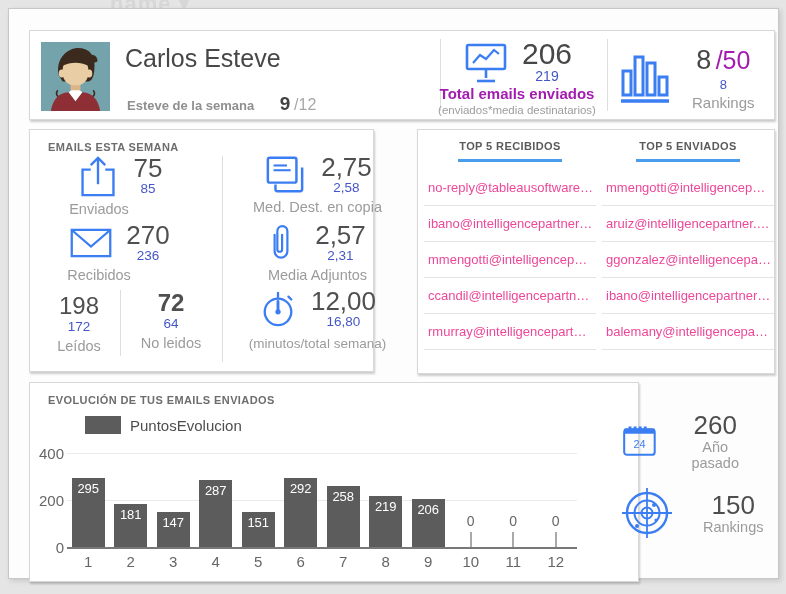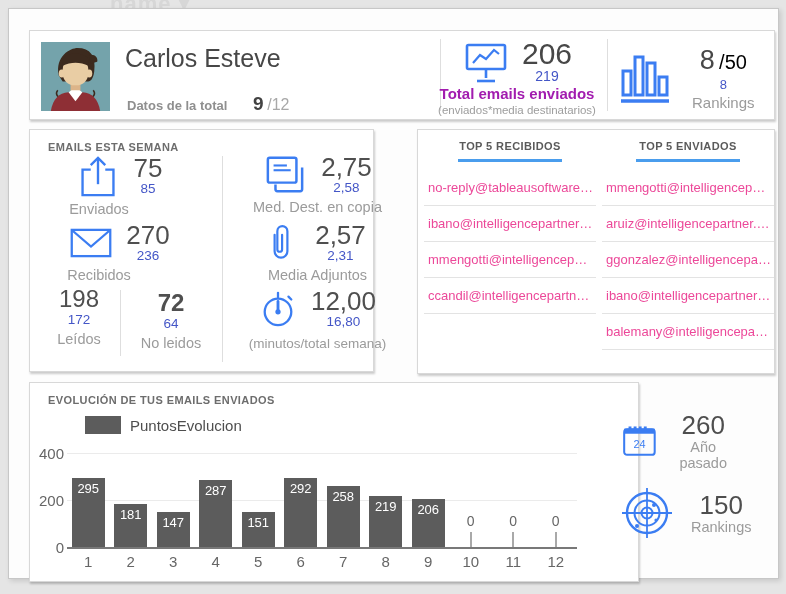--- a/index.html
+++ b/index.html
@@ -42,21 +42,21 @@
   .kpi-emails{position:absolute;left:402px;top:8px;width:170px;text-align:center;}
   .kpi-row{display:flex;align-items:center;justify-content:center;gap:12px;}
   .kpi-big{font-size:30px;color:#474747;line-height:30px;}
   .kpi-sec{font-size:14px;color:#4456c7;line-height:15px;}
   .kpi-label{font-size:15px;font-weight:bold;color:#a21caf;margin-top:1px;}
   .kpi-sub{font-size:11.5px;color:#9d9d9d;margin-top:2px;}
   .kpi-rank{position:absolute;left:590px;top:14px;width:150px;}
   .rank-row{display:flex;align-items:center;gap:22px;}
   .rank-stack{text-align:center;}
   .rank-big{font-size:27px;color:#474747;}
-  .rank-total{font-size:20px;color:#000000;}
+  .rank-total{font-size:25px;color:#a21caf;}
   .rank-sec{font-size:13px;color:#4456c7;margin-top:1px;}
   .rank-label{font-size:15px;color:#9b9b9b;margin-top:2px;}
 
   
   .sec-title{position:absolute;left:18px;top:11px;font-size:11px;font-weight:bold;
     color:#6d6d6d;letter-spacing:.4px;}
   .tile{position:absolute;}
   .tile-row{display:flex;align-items:center;}
   .vals{display:flex;flex-direction:column;align-items:center;}
   .v-main{font-size:26px;color:#4f4f4f;line-height:26px;}
@@ -90,21 +90,21 @@
   .grid{position:absolute;left:0;width:100%;height:1px;background:#ebebeb;}
   .g400{top:0;} .g200{top:47px;}
   .slot{width:42.5px;height:100%;display:flex;justify-content:center;align-items:flex-end;position:relative;z-index:1;}
   .bar{width:33px;background:#5c5c5c;position:relative;}
   .bar-val{position:absolute;top:3px;left:0;width:100%;text-align:center;color:#fff;font-size:13px;}
   .zero-wrap{display:flex;flex-direction:column;align-items:center;justify-content:flex-end;height:100%;}
   .zero-val{font-size:14px;color:#666;margin-bottom:3px;}
   .zero-tick{width:2px;height:15px;background:#a9a9a9;}
   .xrow{position:absolute;left:37px;top:170px;width:510px;display:flex;}
   .xlab{width:42.5px;text-align:center;font-size:15px;color:#666;}
-  .mini{position:absolute;display:flex;align-items:center;gap:17px;}
+  .mini{position:absolute;display:flex;align-items:center;gap:29px;}
   .mini-ano{left:592px;top:28px;}
   .mini-obj{left:590px;top:103px;}
   .mini-stack{text-align:center;}
   .mini-val{font-size:26px;color:#4e4e4e;line-height:28px;}
   .mini-label{font-size:14.5px;color:#9b9b9b;}
   svg{display:block;}
 </style>
 </head>
 <body>
 
@@ -126,21 +126,21 @@
           <path d="M22,18 C24,10 46,10 48,18 L48,24 C40,20 30,20 22,24 Z" fill="#3c2a1e"></path>
           <ellipse cx="21" cy="32" rx="3" ry="4" fill="#e9cda4"></ellipse>
           <ellipse cx="49" cy="32" rx="3" ry="4" fill="#e9cda4"></ellipse>
           <path d="M17,49 Q14,53 18,56 M53,49 Q56,53 52,56" stroke="#3c2a1e" stroke-width="1.6" fill="none"></path>
           <path d="M10,70 Q13,52 28,51 L42,51 Q57,52 60,70 Z" fill="#8e2f35"></path>
           <path d="M28,51 L35,60 L42,51 L39,49 L31,49 Z" fill="#ffffff"></path>
         </svg>
       </div>
       <div class="person-name">Carlos Esteve</div>
       <div class="week-row">
-        <span>Datos de la total</span>
+        <span>Esteve de la semana</span>
         <span class="wk-val">9</span>
         <span class="wk-total">/12</span>
       </div>
 
       <div class="vdiv div1"></div>
 
       <div class="kpi-emails">
         <div class="kpi-row">
           <svg width="48" height="44" viewBox="0 0 48 44" fill="none" stroke="#3b7df2" stroke-width="2.6">
             <rect x="5" y="5" width="38" height="24" rx="1.5"></rect>
@@ -207,21 +207,21 @@
             <polyline points="3,3 24,21 45,3"></polyline>
           </svg>
           <div class="vals">
             <div class="v-main">270</div>
             <div class="v-sec">236</div>
           </div>
         </div>
         <div class="t-label" style="width:110px;">Recibidos</div>
       </div>
 
-      <div class="tile tile-center" style="left:12px;top:156px;width:74px;justify-content:space-between;">
+      <div class="tile tile-center" style="left:12px;top:163px;width:74px;justify-content:space-between;">
         <div class="v-main" style="font-size:24px;">198</div>
         <div class="v-sec">172</div>
         <div class="t-label">Leídos</div>
       </div>
 
       <div class="tile tile-center" style="left:96px;top:160px;width:90px;">
         <div class="v-main" style="font-size:24px;font-weight:bold;">72</div>
         <div class="v-sec">64</div>
         <div class="t-label">No leidos</div>
       </div>
@@ -275,20 +275,21 @@
 
     <div class="card card-top5">
       <div class="t5col c1">
         <div class="t5head">TOP 5 RECIBIDOS</div>
         <div class="t5under"></div>
         <ul class="t5list">
           <li>no-reply@tableausoftware…</li>
           <li>ibano@intelligencepartner…</li>
           <li>mmengotti@intelligencep…</li>
           <li>ccandil@intelligencepartn…</li>
+          <li>rmurray@intelligencepart…</li>
         </ul>
       </div>
       <div class="t5col c2">
         <div class="t5head">TOP 5 ENVIADOS</div>
         <div class="t5under"></div>
         <ul class="t5list">
           <li>mmengotti@intelligencep…</li>
           <li>aruiz@intelligencepartner.…</li>
           <li>ggonzalez@intelligencepa…</li>
           <li>ibano@intelligencepartner…</li>

